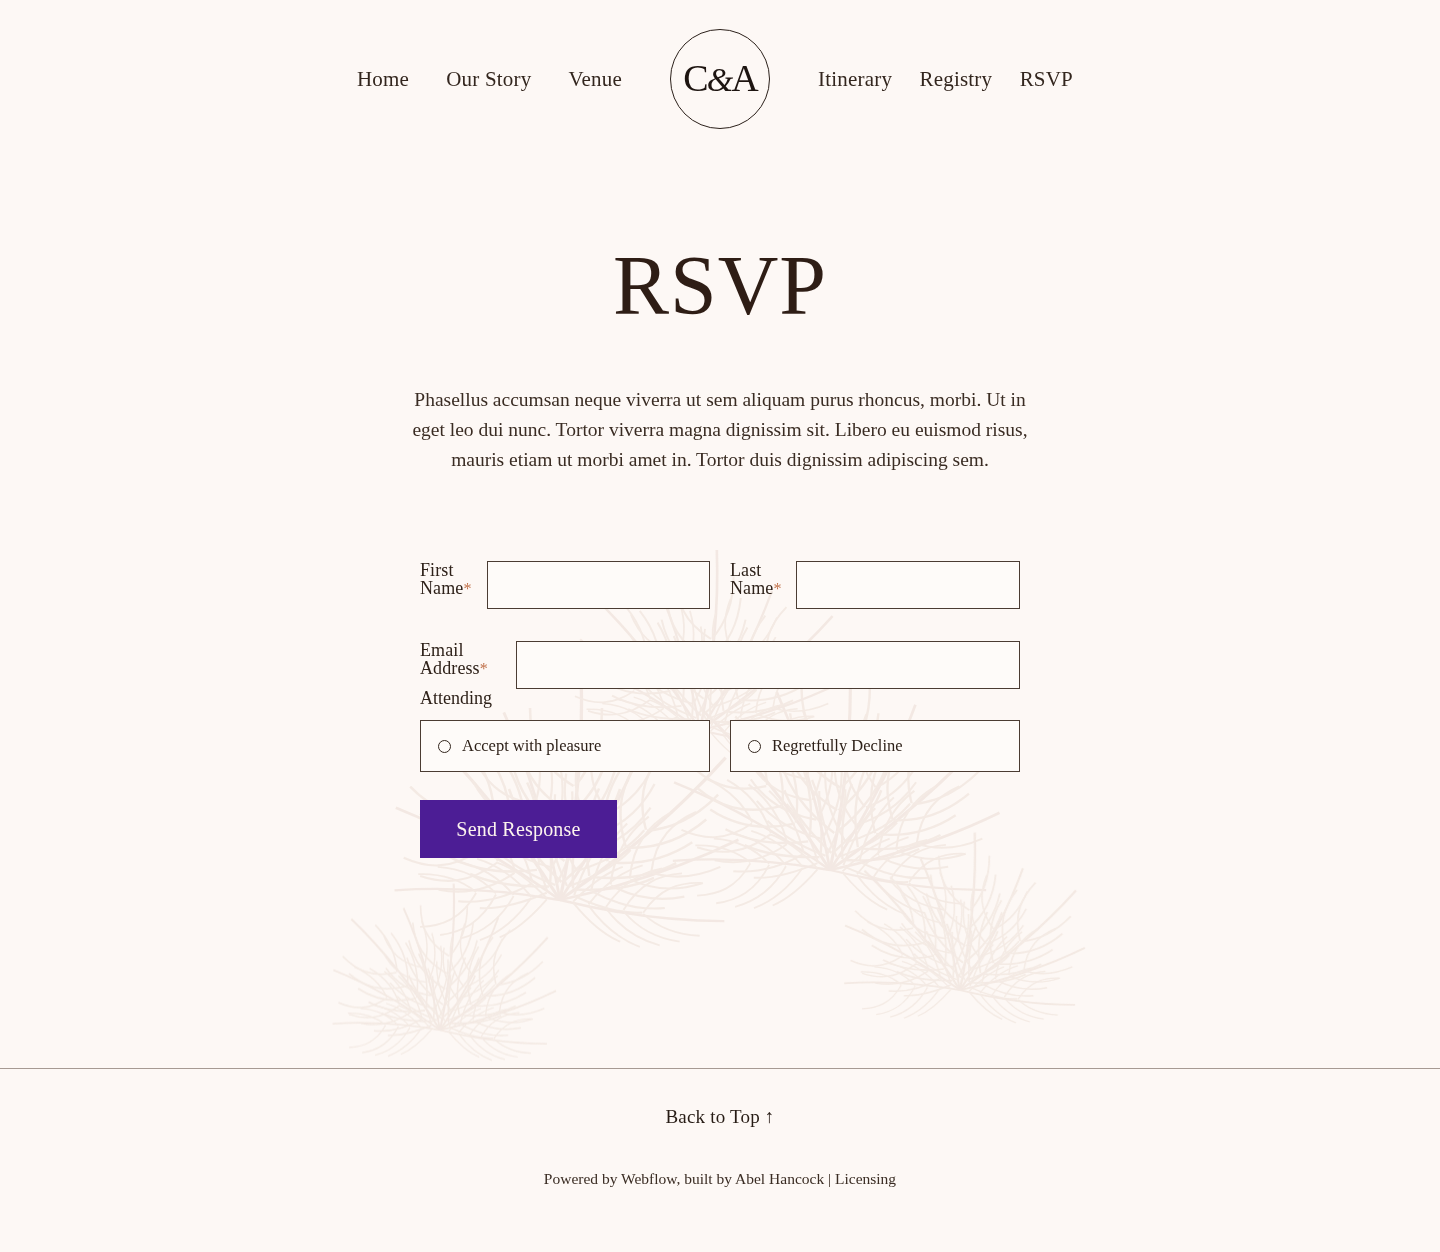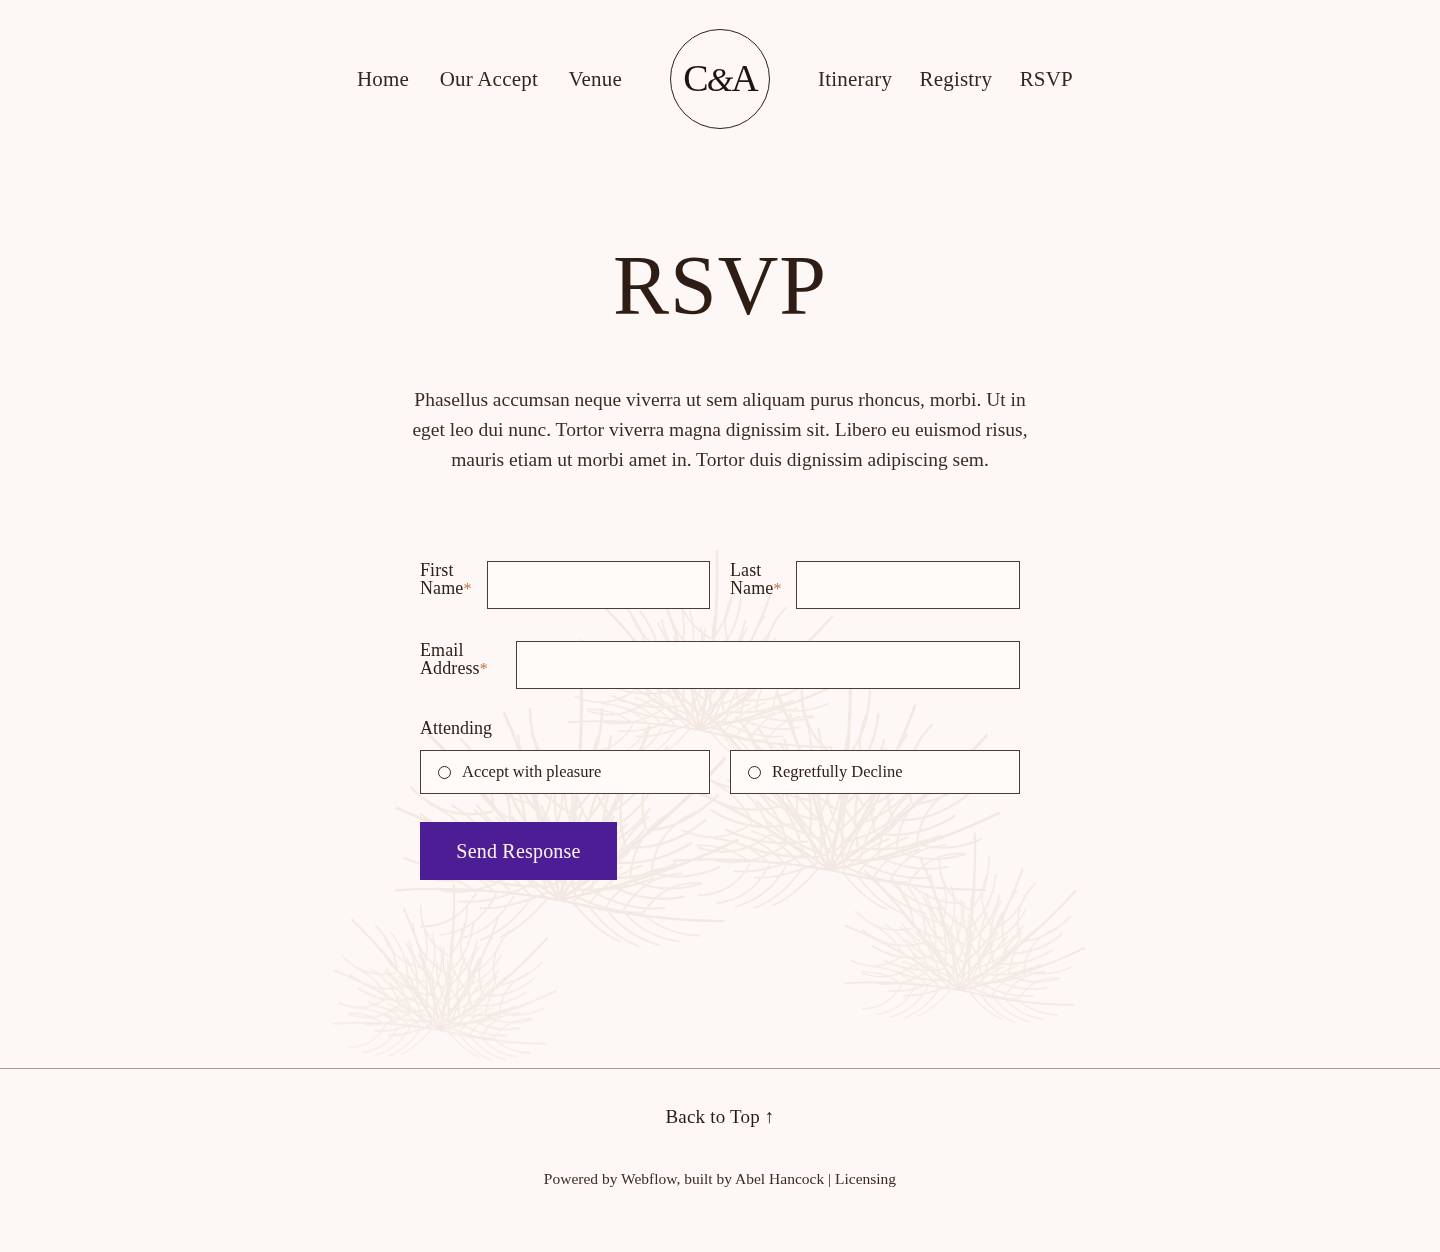--- a/index.html
+++ b/index.html
@@ -139,31 +139,31 @@
     border: 1.3px solid #4b3c33;
     background: #fefbf9;
     font-family: "Liberation Serif", "DejaVu Serif", serif;
     font-size: 17px;
     color: #2e2119;
     padding: 0 12px;
     outline: none;
     border-radius: 0;
   }
 
-  .attending-block { margin-top: 30px; }
+  .attending-block { }
   .attending-label {
     font-size: 18px;
     line-height: 1;
     color: #2e2119;
     margin-bottom: 13px;
   }
   .radio-row { display: flex; gap: 20px; }
   .radio-box {
     width: 290px;
-    height: 44px;
+    height: 52px;
     border: 1.3px solid #4b3c33;
     background: #fefbf9;
     display: flex;
     align-items: center;
     padding-left: 17px;
     cursor: pointer;
   }
   .radio-dot {
     width: 13px;
     height: 13px;
@@ -269,21 +269,21 @@
         <use href="#palm-cluster" transform="translate(700 300) scale(0.8)"></use>
         <use href="#palm-cluster" transform="translate(960 560) scale(0.7)"></use>
         <use href="#palm-cluster" transform="translate(440 600) scale(0.65)"></use>
       </g>
     </svg>
   </div>
 
   <header class="site-header">
     <nav class="nav-left">
       <a class="nav-link">Home</a>
-      <a class="nav-link">Our Accept</a>
+      <a class="nav-link">Our Story</a>
       <a class="nav-link">Venue</a>
     </nav>
 
     <div class="logo-wrap">
       <div class="logo-circle">
         <span class="logo-mono"><span>C</span><span class="amp">&amp;</span><span>A</span></span>
       </div>
     </div>
 
     <nav class="nav-right">

